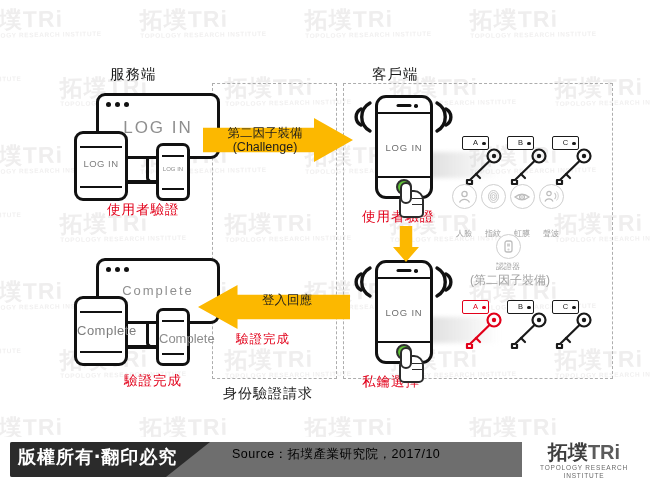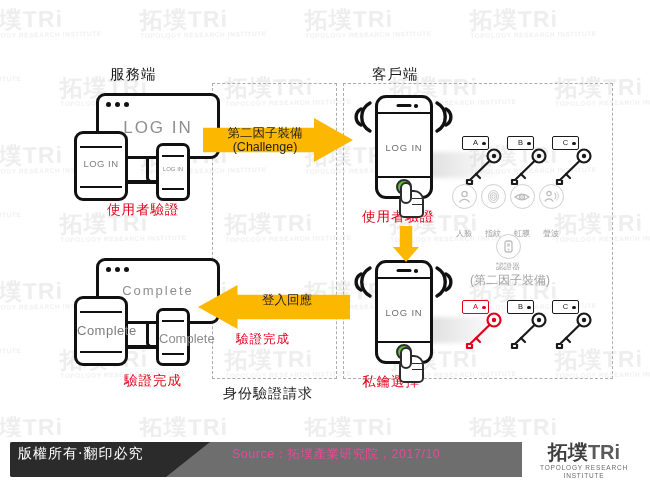--- a/index.html
+++ b/index.html
@@ -325,25 +325,25 @@
     border-radius: 2px 16px 16px 2px;
     overflow: hidden;
   }
   #footer-dark {
     position: absolute; left: 0; top: 0; height: 35px; width: 200px;
     background: #2b2b2b;
     clip-path: polygon(0 0, 100% 0, 78% 100%, 0 100%);
   }
   #copyright {
     position: absolute; left: 18px; top: 8px; z-index: 3;
-    color: #fff; font-size: 14px; font-weight: normal; letter-spacing: 1px;
+    color: #fff; font-size: 18px; font-weight: bold; letter-spacing: 1px;
   }
   #source {
     position: absolute; left: 232px; top: 9px; z-index: 3;
-    color: #ec4899; font-size: 12.5px; letter-spacing: 0.5px;
+    color: #000000; font-size: 12.5px; letter-spacing: 0.5px;
   }
   #footer-logo {
     position: absolute; right: 4px; top: 2px; z-index: 4;
     background: #fff; width: 124px; height: 42px;
     border-radius: 3px;
     text-align: center;
   }
   #logo-main {
     font-size: 20px; font-weight: bold; color: #3f3f3f;
     letter-spacing: 0px; line-height: 24px; margin-top: 1px;

